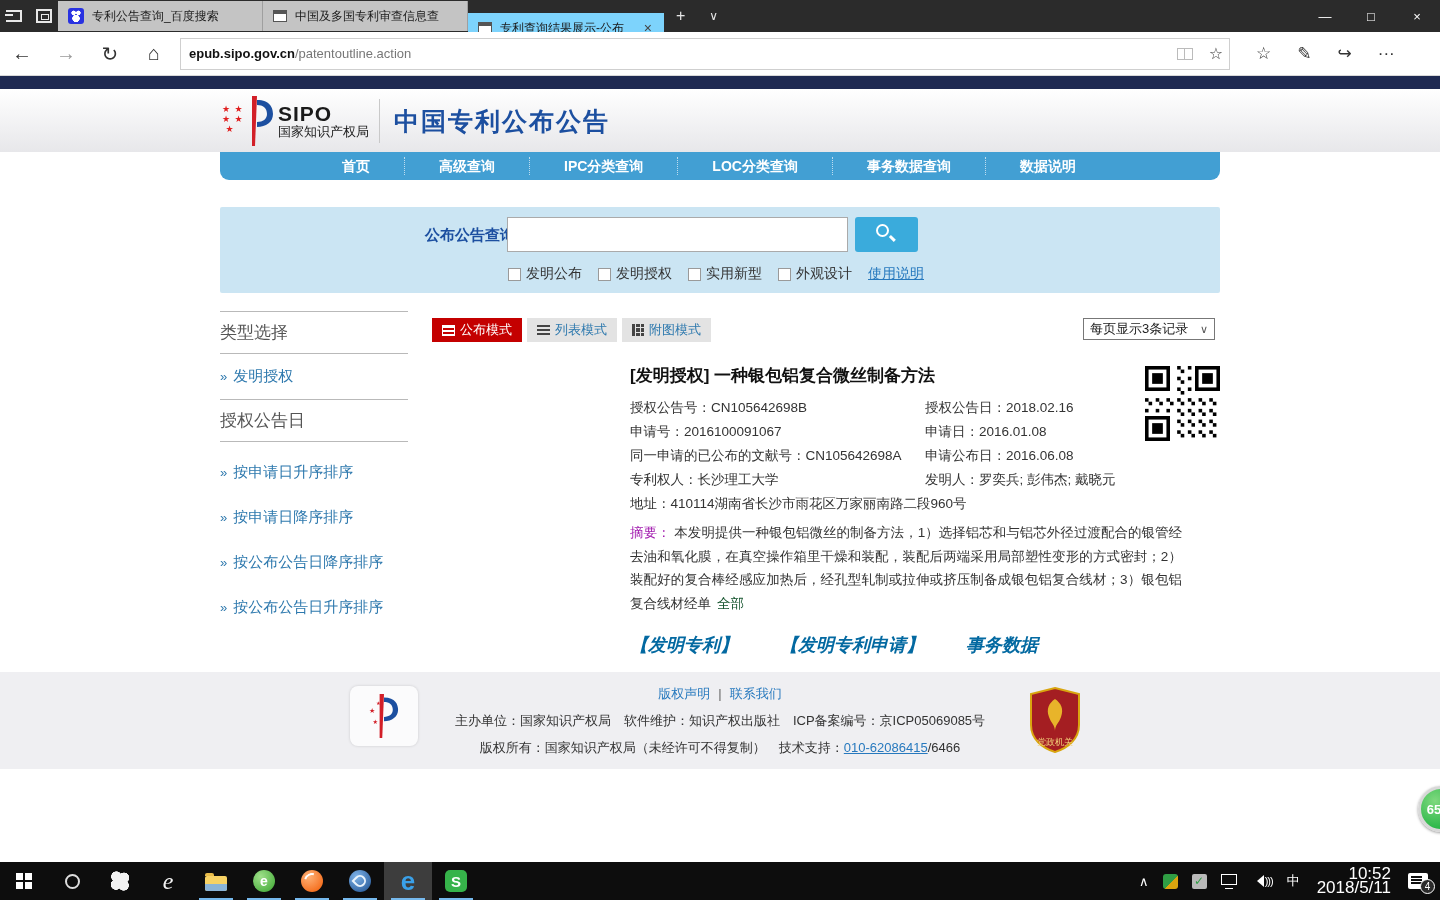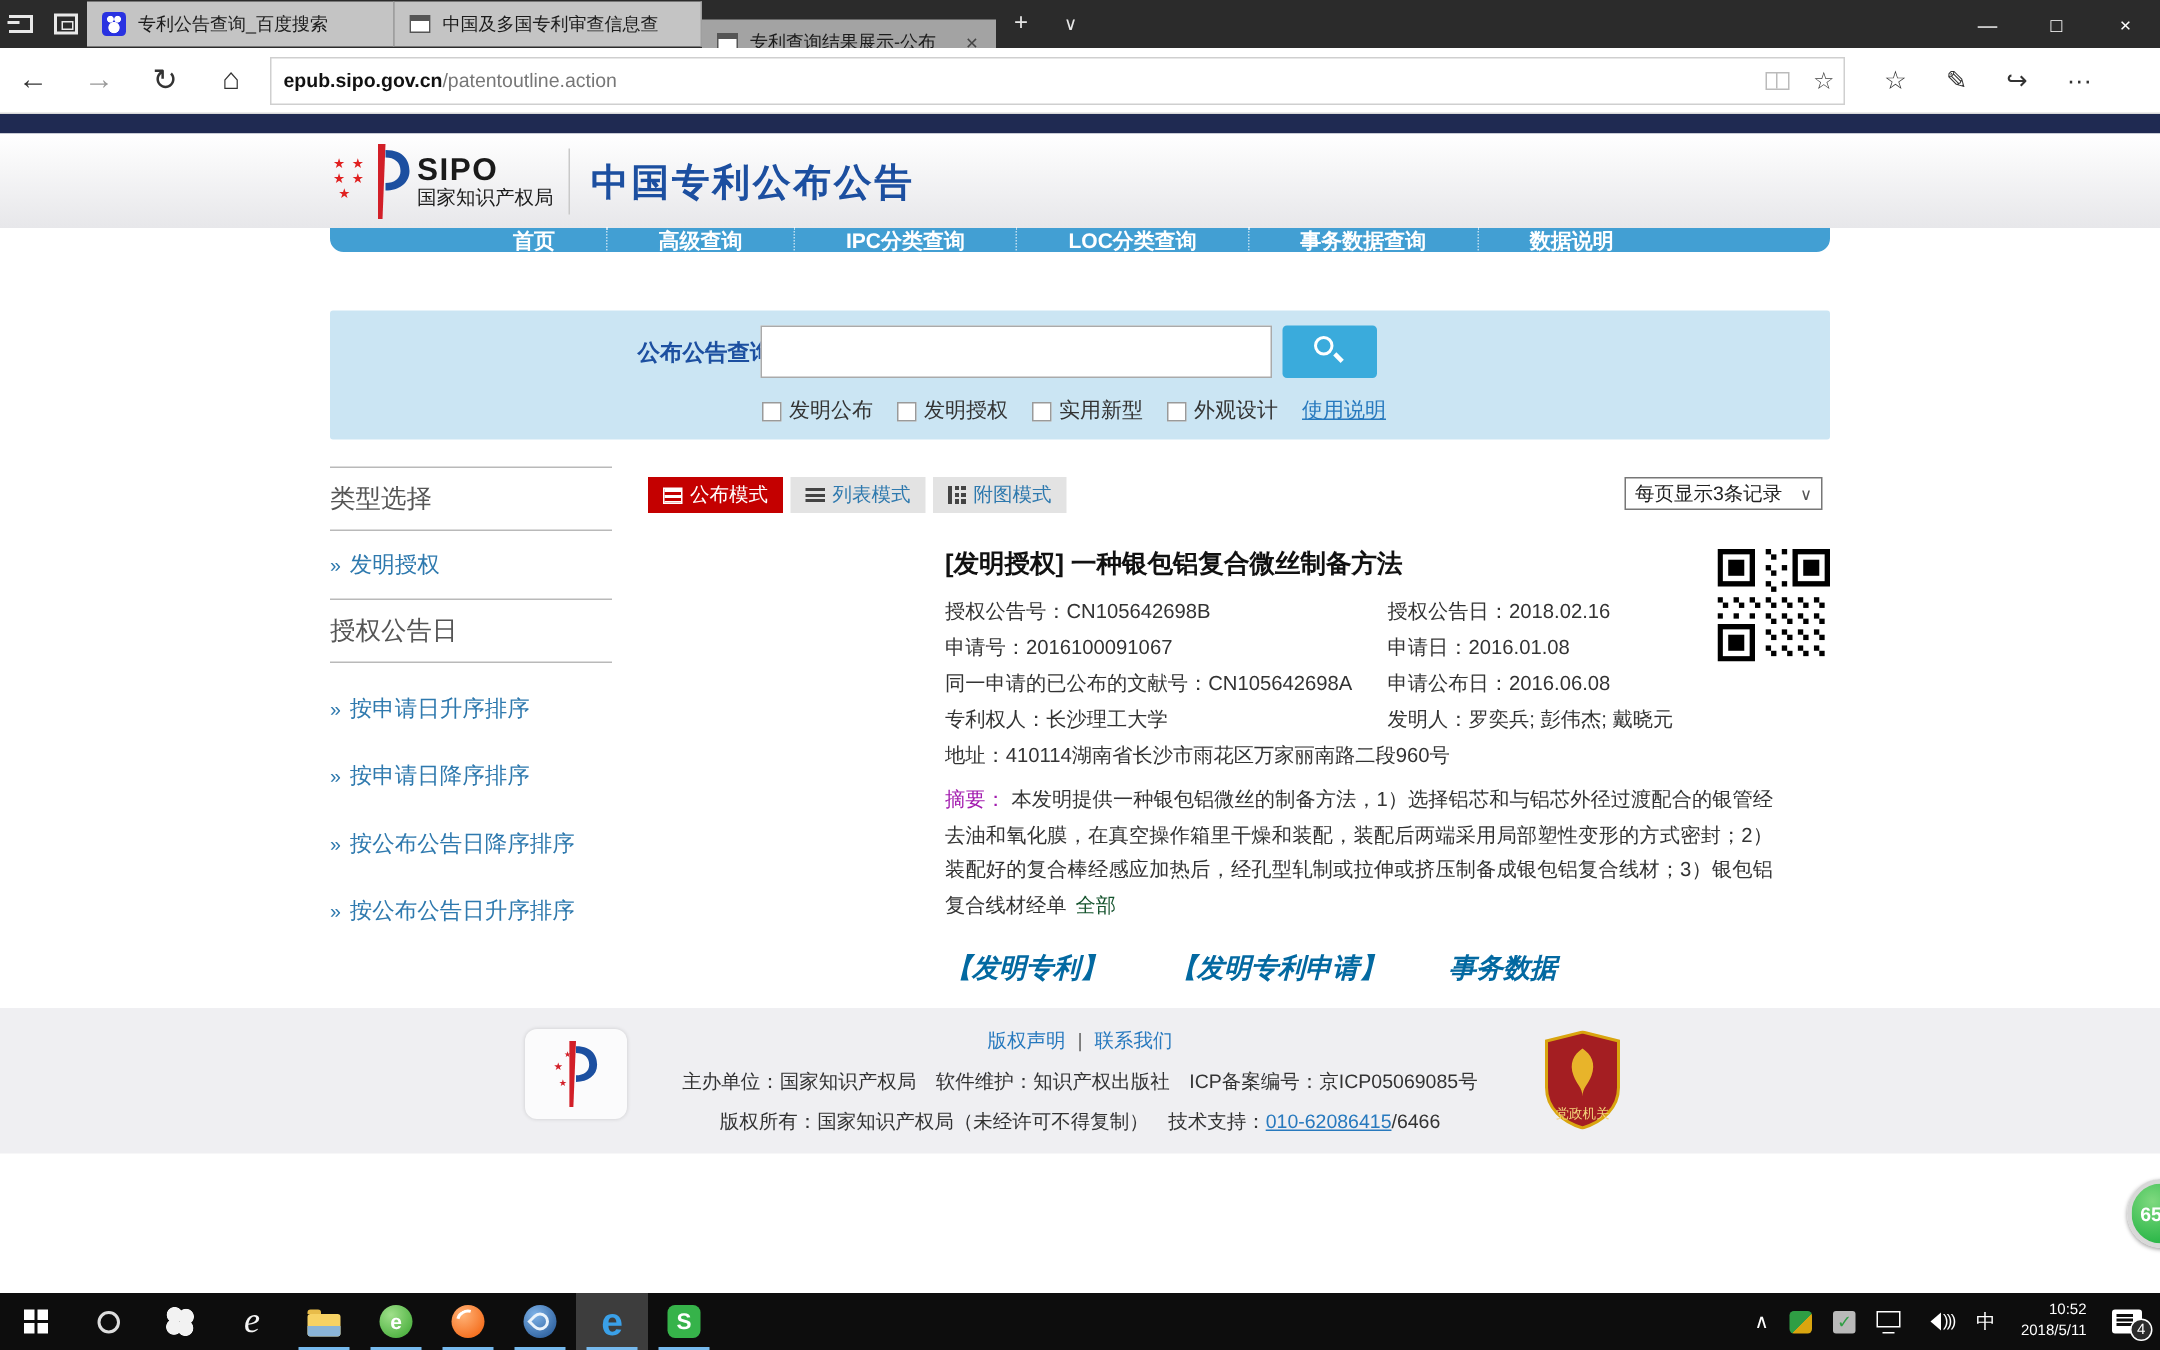--- a/index.html
+++ b/index.html
@@ -8,21 +8,21 @@
   #stage { position:relative; width:1440px; height:900px; background:#fff; }
 
   
   #tabbar { position:absolute; left:0; top:0; width:1440px; height:32px; background:#2b2b2b; display:flex; align-items:center; }
   .tb-left-icons { display:flex; align-items:center; height:32px; padding:0 6px; gap:14px; }
   .mini-rects { width:16px; height:14px; border:2px solid #e8e8e8; position:relative; }
   .mini-rects::after { content:""; position:absolute; left:3px; top:3px; width:6px; height:4px; border:1px solid #e8e8e8; }
   .mini-setaside { width:16px; height:12px; border:2px solid #e8e8e8; border-left:none; position:relative; }
   .mini-setaside::after { content:""; position:absolute; left:-1px; top:2px; width:8px; height:2px; background:#e8e8e8; }
   .tab { height:30px; display:flex; align-items:center; gap:8px; padding:0 10px; width:205px; background:#c4c4c4; color:#1b1b1b; font-size:12px; border-right:1px solid #9f9f9f; cursor:default; }
-  .tab.active { background:#a3a3a3; width:196px; border-right:none;margin-top:24px; }
+  .tab.active { background:#7dd3fc; width:196px; border-right:none;margin-top:24px; }
   .tab .tab-title { white-space:nowrap; overflow:hidden; flex:1; }
   .favicon-baidu { width:16px; height:16px; border-radius:3px; background:#2932e1;
     background-image:radial-gradient(circle at 35% 30%, #fff 2px, transparent 2.5px),
                      radial-gradient(circle at 65% 30%, #fff 2px, transparent 2.5px),
                      radial-gradient(circle at 50% 65%, #fff 3.5px, transparent 4px); flex:0 0 auto; }
   .favicon-page { width:14px; height:12px; border:1.5px solid #555; border-top:4px solid #555; flex:0 0 auto; background:#fff; }
   .tab-close { color:#444; font-size:14px; padding:0 2px; }
   .newtab-btn, .tabs-dd { color:#e6e6e6; font-size:16px; height:32px; display:flex; align-items:center; padding:0 12px; }
   .tabs-dd { font-size:12px; }
   #win-controls { position:absolute; right:0; top:0; height:32px; display:flex; }
@@ -47,21 +47,21 @@
   #logo-wrap { position:absolute; left:222px; top:6px; display:flex; align-items:center; height:52px; }
   .logo-mark { width:52px; height:50px; position:relative; }
   .logo-stars { position:absolute; left:0; top:8px; font-size:9px; color:#e02020; letter-spacing:1px; line-height:10px; width:22px; }
   .logo-p { position:absolute; left:18px; top:0; width:34px; height:50px; }
   .logo-text { margin-left:4px; line-height:1.05; }
   .logo-text .acr { font-size:21px; font-weight:bold; color:#1a1a1a; letter-spacing:1px; }
   .logo-text .nm { font-size:13px; color:#1a1a1a; }
   .logo-div { width:1px; height:44px; background:#c9c9c9; margin:0 14px 0 10px; }
   #site-title { font-size:25px; font-weight:bold; color:#1c4fa0; letter-spacing:2px; }
 
-  #main-nav { position:absolute; left:220px; top:152px; width:1000px; height:16px; background:#429fd3; border-radius:0 0 9px 9px; display:flex; align-items:center; padding-left:88px; }
+  #main-nav { position:absolute; left:220px; top:152px; width:1000px; height:28px; background:#429fd3; border-radius:0 0 9px 9px; display:flex; align-items:center; padding-left:88px; }
   .nav-item { color:#fff; font-size:14px; font-weight:bold; padding:0 34px; height:18px; line-height:18px; border-left:1px dotted rgba(255,255,255,.65); white-space:nowrap; }
   .nav-item:first-child { border-left:none; }
 
   
   #search-panel { position:absolute; left:220px; top:207px; width:1000px; height:86px; background:#cbe5f3; border-radius:2px; }
   #search-label { position:absolute; left:205px; top:19px; font-size:15px; font-weight:bold; color:#1c4fa0; }
   #search-input { position:absolute; left:287px; top:10px; width:341px; height:35px; background:#fff; border:1px solid #aaa; font-size:14px; padding:0 8px; }
   #search-btn { position:absolute; left:635px; top:10px; width:63px; height:35px; background:#3aabdc; border:none; border-radius:3px; }
   .mag { position:absolute; left:21px; top:7px; width:13px; height:13px; border:2.5px solid #fff; border-radius:50%; }
   .mag::after { content:""; position:absolute; left:11px; top:11px; width:7px; height:2.5px; background:#fff; transform:rotate(45deg); }
@@ -144,21 +144,21 @@
   .sq-s { width:22px; height:22px; border-radius:5px; background:#36b34a; color:#fff; font-weight:bold; font-size:15px; display:flex; align-items:center; justify-content:center; }
   #tray { margin-left:auto; display:flex; align-items:center; gap:0; }
   .tray-item { padding:0 7px; color:#fff; display:flex; align-items:center; justify-content:center; height:38px; font-size:13px; }
   .shield-sm { width:15px; height:15px; background:linear-gradient(135deg,#2f9e44 55%, #d9a50f 55%); border-radius:3px; }
   .check-sm { width:15px; height:15px; background:#b9b9b9; color:#2f9e44; font-size:12px; font-weight:bold; line-height:15px; text-align:center; border-radius:2px; }
   .net-ic { width:16px; height:11px; border:1.5px solid #fff; position:relative; margin-bottom:3px; }
   .net-ic::after { content:""; position:absolute; left:3px; bottom:-5px; width:8px; height:1.5px; background:#fff; }
   .spk { display:flex; align-items:center; color:#fff; }
   .spk .cone { width:0; height:0; border:6px solid transparent; border-right:7px solid #fff; margin-right:1px; }
   .spk .wv { font-size:11px; letter-spacing:-1px; }
-  #clock { text-align:right; line-height:14px; font-size:10px; color:#fff; padding:0 10px; }
+  #clock { text-align:right; line-height:14px; font-size:17px; color:#fff; padding:0 10px; }
   .notif { position:relative; width:20px; height:16px; background:#fff; border-radius:2px; }
   .notif::before { content:""; position:absolute; left:3px; top:3px; width:11px; height:1.5px; background:#0d0d0d; box-shadow:0 3px 0 #0d0d0d, 0 6px 0 #0d0d0d; }
   .notif-badge { position:absolute; right:-7px; bottom:-5px; width:15px; height:15px; border-radius:50%; background:#2b2b2b; border:1.5px solid #fff; color:#fff; font-size:10px; display:flex; align-items:center; justify-content:center; }
   #show-desktop { width:5px; border-left:1px solid #4a4a4a; }
 </style>
 </head>
 <body>
 
 <div id="stage">
 

